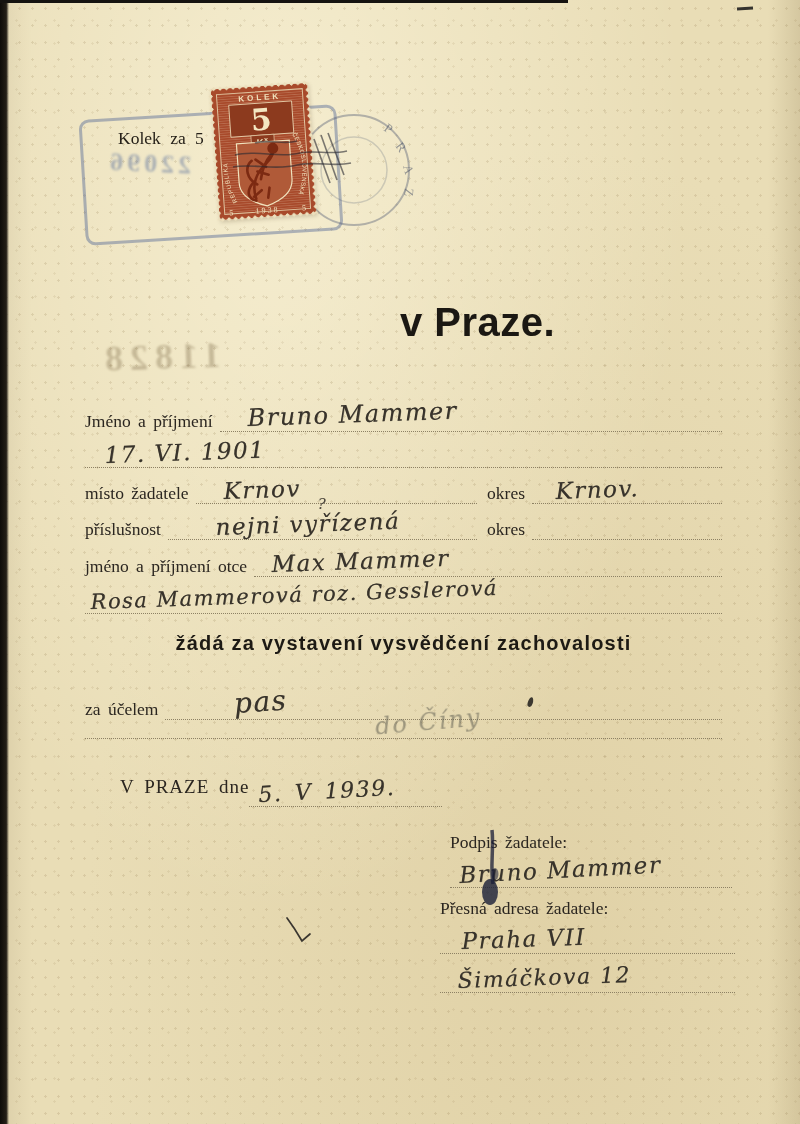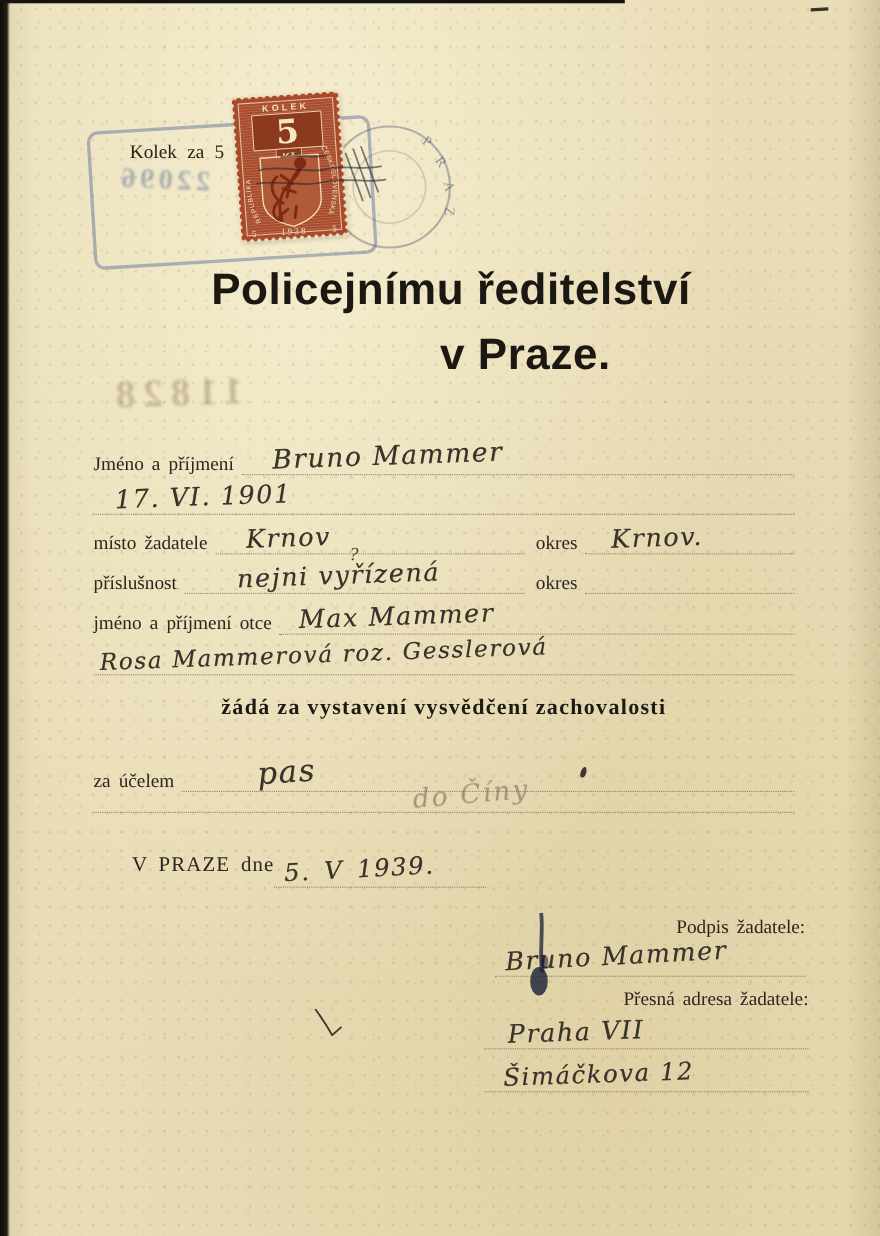--- a/index.html
+++ b/index.html
@@ -51,31 +51,31 @@
   .fill{flex:1;border-bottom:1.6px dotted #8d8164;position:relative;height:30px;}
   .fill.w190{flex:0 0 190px;}
   .hw{position:absolute;bottom:-1px;white-space:nowrap;
     font-family:"DejaVu Serif",serif;font-style:italic;color:#38332b;
     letter-spacing:1.5px;transform:rotate(-2deg);transform-origin:left bottom;
     text-shadow:0.3px 0.2px 0.3px rgba(50,45,35,0.5);}
   .qmark{position:absolute;bottom:26px;left:150px;font-family:"DejaVu Serif",serif;font-style:italic;
     font-size:15px;color:#4a443a;}
 
   .request{position:absolute;left:85px;right:78px;top:632px;text-align:center;
-    font-family:Liberation Serif, serif;font-weight:bold;font-size:20px;letter-spacing:1.2px;color:#1d1a14;}
+    font-family:Liberation Sans, sans-serif;font-weight:bold;font-size:20px;letter-spacing:1.2px;color:#1d1a14;}
 
   .fullline{position:absolute;left:85px;right:78px;top:704px;height:34px;border-bottom:1.6px dotted #8d8164;}
   .pencil{position:absolute;left:290px;bottom:2px;font-family:"DejaVu Serif",serif;font-style:italic;
     font-size:24px;letter-spacing:2px;color:rgba(95,92,80,0.55);transform:rotate(-5deg);filter:blur(0.4px);white-space:nowrap;}
   .inkdot{position:absolute;left:528px;top:697px;width:5px;height:10px;background:#3c3830;border-radius:50% 50% 50% 50%/60% 60% 40% 40%;transform:rotate(18deg);}
 
   .pd-row{position:absolute;left:120px;top:776px;width:322px;height:34px;display:flex;align-items:flex-start;
     font-size:19px;letter-spacing:1px;word-spacing:4px;}
 
-  .blocklabel{position:absolute;text-align:right;font-size:17.5px;word-spacing:3px;color:#2b2620;}
+  .blocklabel{position:absolute;text-align:left;font-size:17.5px;word-spacing:3px;color:#2b2620;}
   .sigline{position:absolute;left:450px;top:853px;width:282px;height:34px;border-bottom:1.6px dotted #8d8164;}
   .addrline1{position:absolute;left:440px;top:919px;width:295px;height:34px;border-bottom:1.6px dotted #8d8164;}
   .addrline2{position:absolute;left:440px;top:958px;width:295px;height:34px;border-bottom:1.6px dotted #8d8164;}
   .blot{position:absolute;left:470px;top:826px;z-index:2;}
   .checkmark{position:absolute;left:283px;top:914px;}
 </style>
 </head>
 <body>
 
 <div class="page">
@@ -152,21 +152,20 @@
     <g stroke="rgba(40,40,48,0.6)" stroke-width="1.6" fill="none">
       <path d="M 10 32 C 30 26 55 36 75 30 C 90 27 105 32 122 28"></path>
       <path d="M 8 44 C 28 40 50 48 72 42 C 92 38 108 44 126 40"></path>
       <path d="M 30 20 C 45 16 60 22 72 18"></path>
       <path d="M 96 12 L 112 57"></path>
       <path d="M 103 10 L 119 52"></path>
       <path d="M 89 16 L 105 60"></path>
     </g>
   </svg>
 
-  <div class="title1">Policejnímu ředitelství</div>
   <div class="title2">v Praze.</div>
 
   <div class="ghost">11828</div>
 
   <div class="row" style="top:398px">
     <span class="lbl">Jméno a příjmení</span>
     <span class="fill">
       <span class="hw" style="left:28px;font-size:24px">Bruno Mammer</span>
     </span>
   </div>

